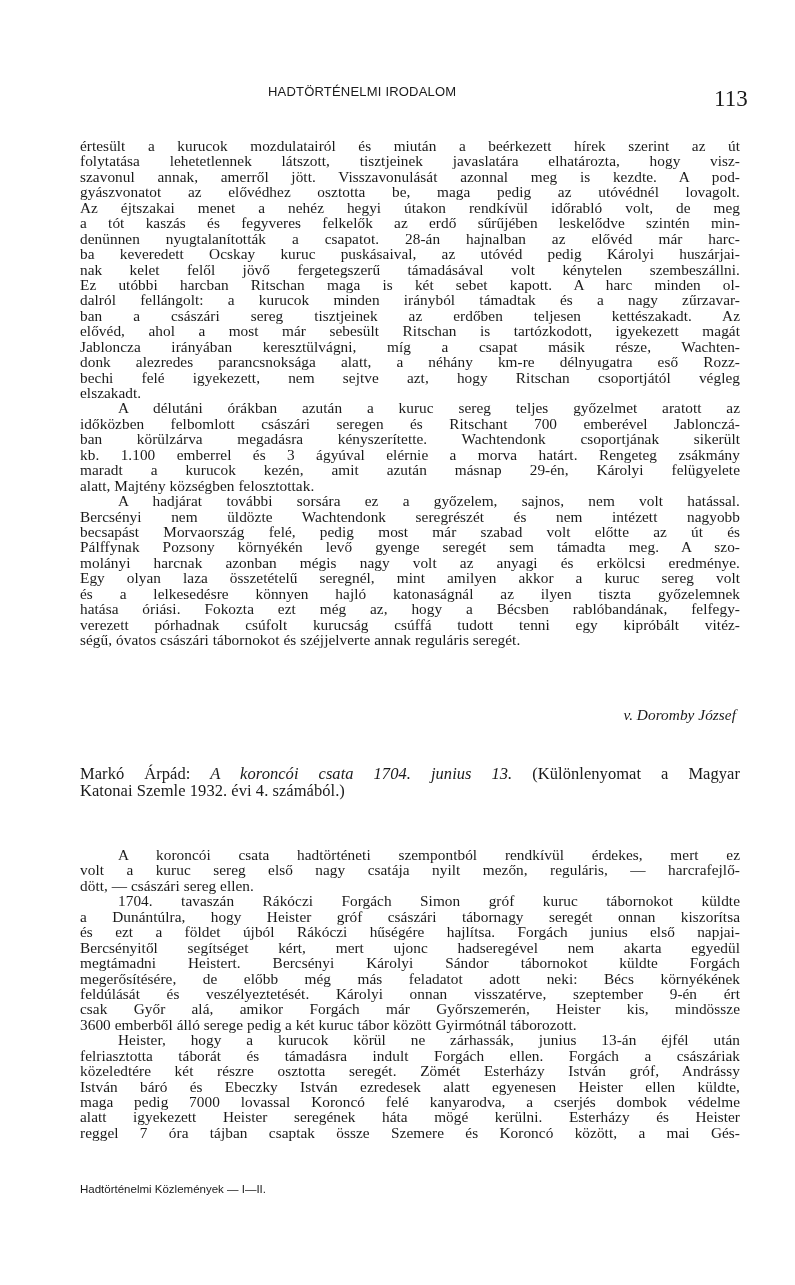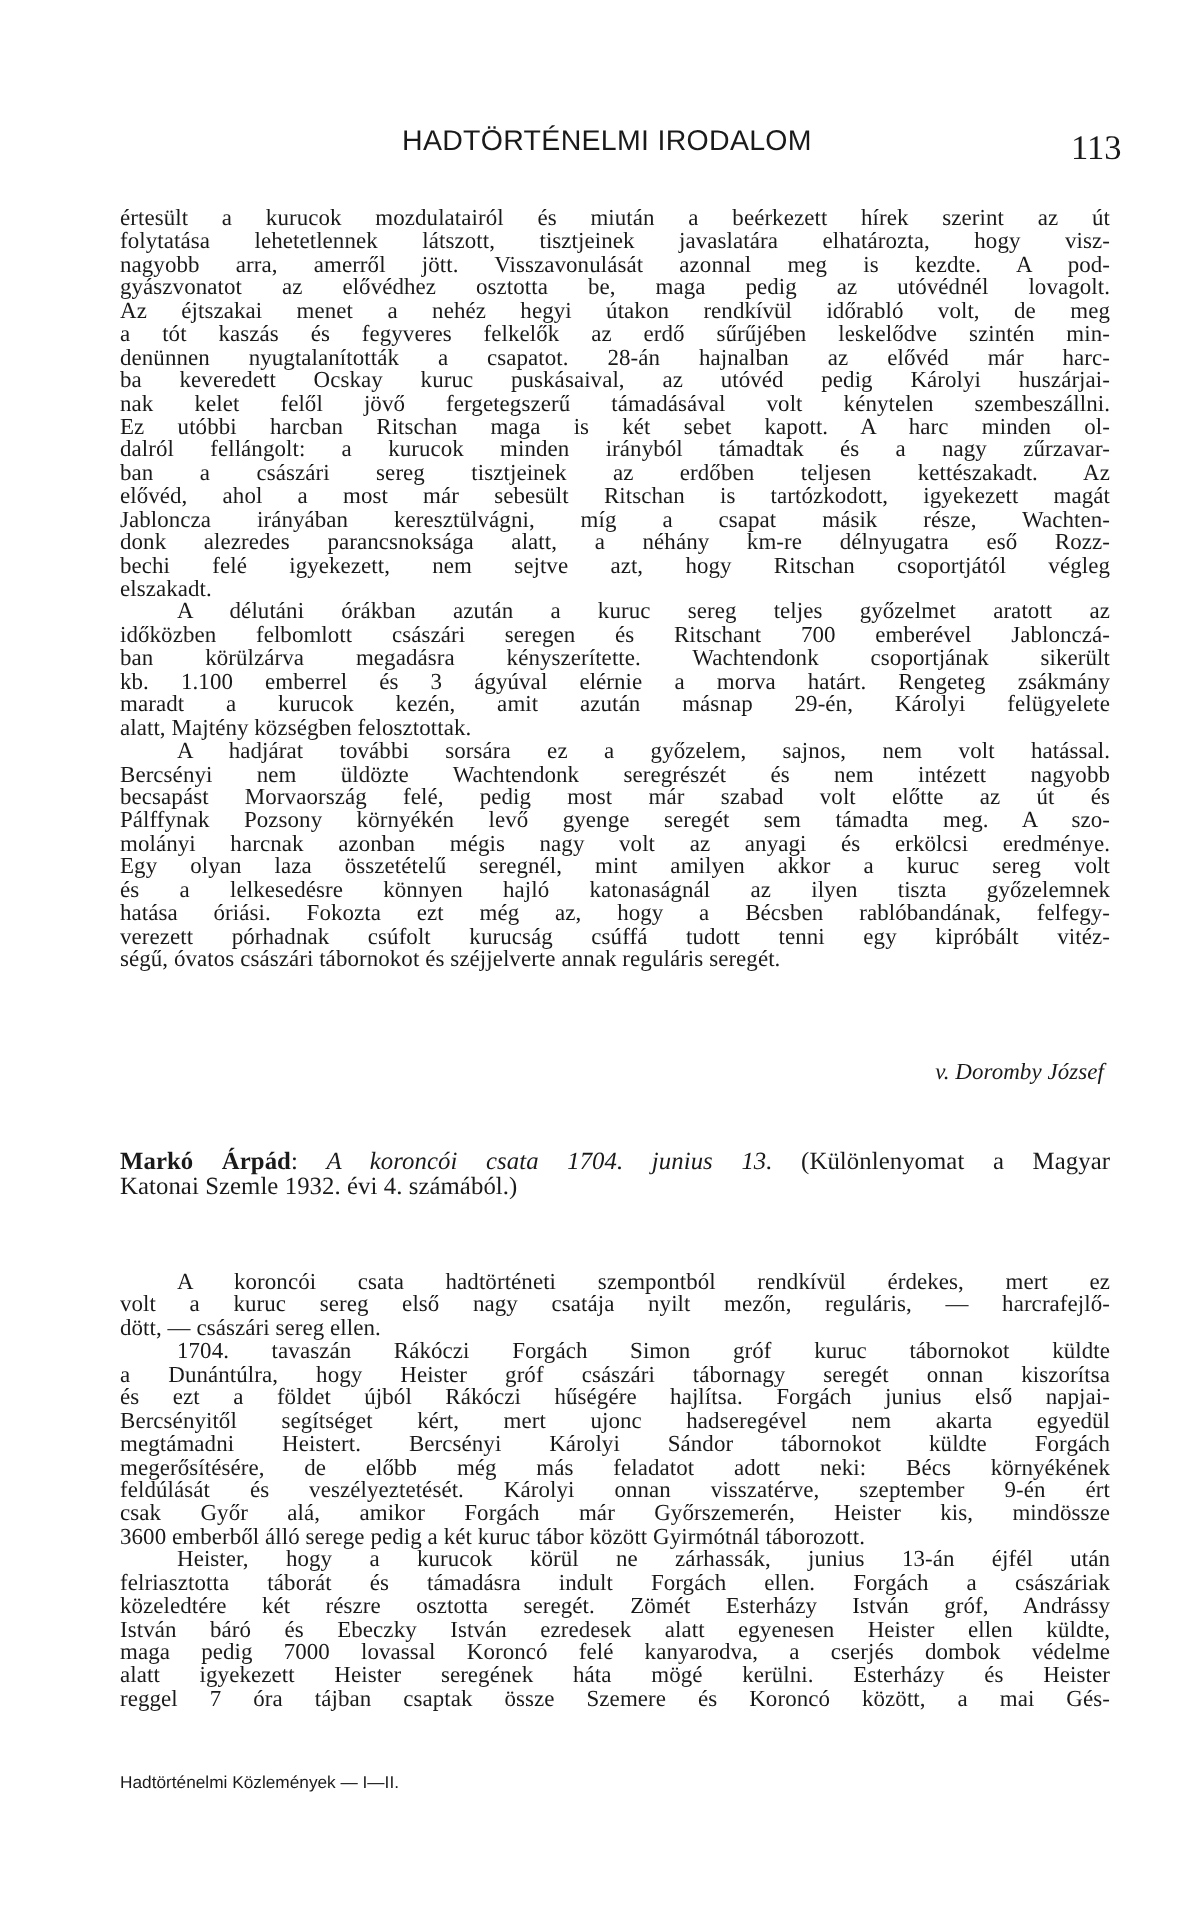--- a/index.html
+++ b/index.html
@@ -1,45 +1,45 @@
 <!DOCTYPE html>
 <html><head>
 <meta charset="utf-8">
 <style>
   html, body { margin: 0; padding: 0; background: #ffffff; }
   body { width: 795px; height: 1285px; position: relative; overflow: hidden;
          font-family: "Liberation Serif", "DejaVu Serif", serif; color: #1a1a1a; }
   .header { position: absolute; top: 84px; left: 0; width: 795px; height: 20px; }
   .running-head { position: absolute; left: 268px; top: 0; font-family: "Liberation Sans", "DejaVu Sans", sans-serif;
-                  font-size: 19px; letter-spacing: 0.2px; }
+                  font-size: 13px; letter-spacing: 0.2px; }
   .page-num { position: absolute; left: 714px; top: 2px; font-size: 23px; }
   .block { position: absolute; left: 80px; width: 660px; }
   .line { height: 15.45px; line-height: 15.45px; font-size: 15.3px; white-space: nowrap;
           text-align: justify; text-align-last: justify; letter-spacing: 0.05px; }
   .line.last { text-align-last: left; }
   .line.indent { padding-left: 38px; }
   .signature { text-align: right; font-style: italic; text-align-last: right; padding-right: 4px; }
   .ref { font-size: 16.5px; line-height: 17px; height: 17px; }
-  .ref .author { font-weight: bold; }
+  .ref .author { font-weight: normal; }
   .ref .title { font-style: italic; }
   .footer { position: absolute; left: 80px; top: 1183px; font-family: "Liberation Sans", "DejaVu Sans", sans-serif;
             font-size: 11.5px; }
 </style>
 </head>
 <body>
 
 <div class="header">
   <span class="running-head">HADTÖRTÉNELMI IRODALOM</span>
   <span class="page-num">113</span>
 </div>
 
 <div class="block" id="review1" style="top:138px;">
     <div class="line">értesült a kurucok mozdulatairól és miután a beérkezett hírek szerint az út</div>
     <div class="line">folytatása lehetetlennek látszott, tisztjeinek javaslatára elhatározta, hogy visz-</div>
-    <div class="line">nagyobb arra, amerről jött. Visszavonulását azonnal meg is kezdte. A pod-</div>
+    <div class="line">szavonul annak, amerről jött. Visszavonulását azonnal meg is kezdte. A pod-</div>
     <div class="line">gyászvonatot az elővédhez osztotta be, maga pedig az utóvédnél lovagolt.</div>
     <div class="line">Az éjtszakai menet a nehéz hegyi útakon rendkívül időrabló volt, de meg</div>
     <div class="line">a tót kaszás és fegyveres felkelők az erdő sűrűjében leskelődve szintén min-</div>
     <div class="line">denünnen nyugtalanították a csapatot. 28-án hajnalban az elővéd már harc-</div>
     <div class="line">ba keveredett Ocskay kuruc puskásaival, az utóvéd pedig Károlyi huszárjai-</div>
     <div class="line">nak kelet felől jövő fergetegszerű támadásával volt kénytelen szembeszállni.</div>
     <div class="line">Ez utóbbi harcban Ritschan maga is két sebet kapott. A harc minden ol-</div>
     <div class="line">dalról fellángolt: a kurucok minden irányból támadtak és a nagy zűrzavar-</div>
     <div class="line">ban a császári sereg tisztjeinek az erdőben teljesen kettészakadt. Az</div>
     <div class="line">elővéd, ahol a most már sebesült Ritschan is tartózkodott, igyekezett magát</div>

